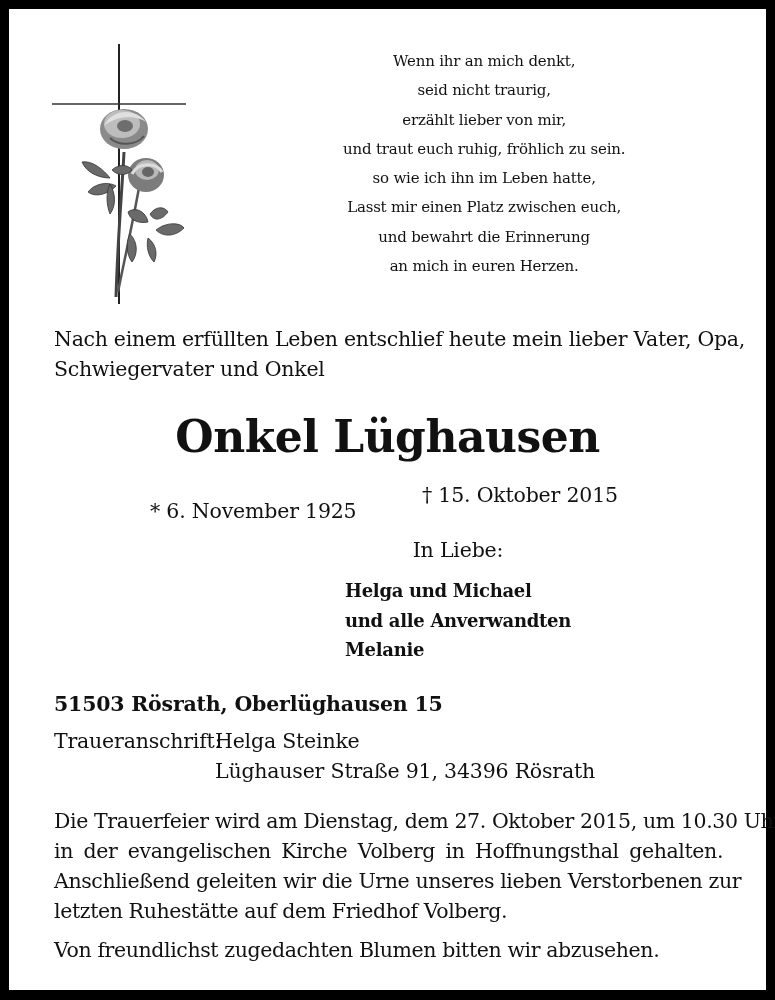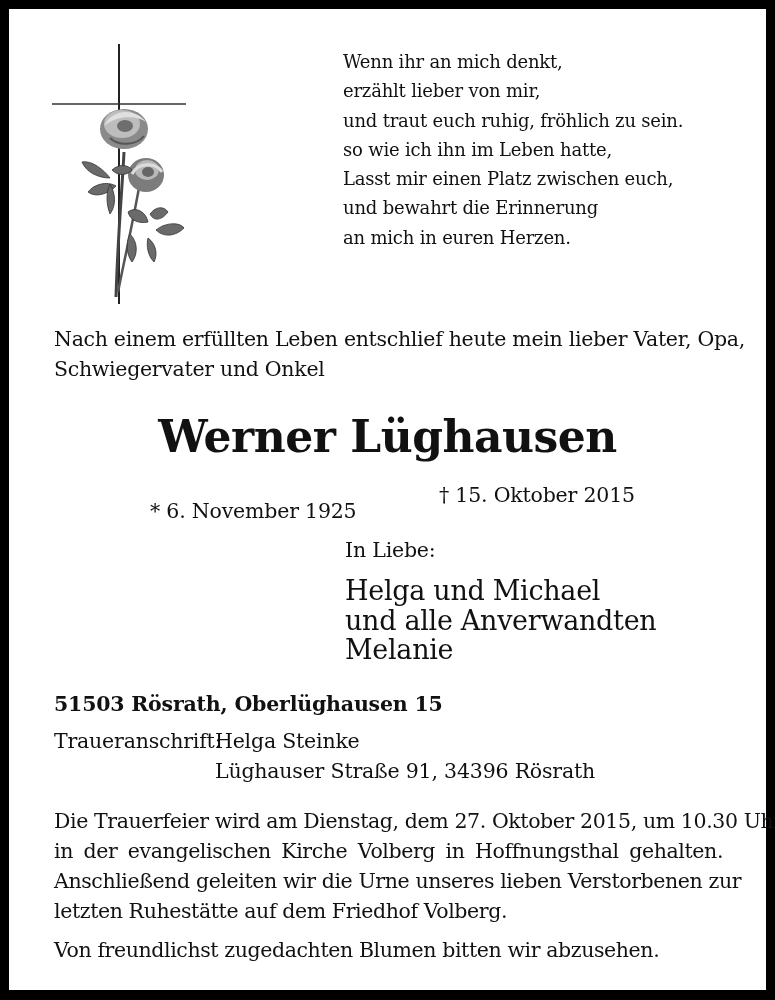--- a/index.html
+++ b/index.html
@@ -14,23 +14,24 @@
       left: 9px; top: 9px;
       width: 757px; height: 981px;
       background: #fff;
       color: #111;
       font-family: "DejaVu Serif", "Liberation Serif", serif;
     }
     .abs { position: absolute; }
     .emblem { left: 43px; top: 33px; width: 136px; height: 262px; }
     .poem {
       left: 334px; top: 38px;
-      font-size: 18px;
+      font-size: 15px;
       line-height: 29.3px;
       letter-spacing: -0.2px;
+      text-align: center;
     }
     .poem div { white-space: nowrap; }
     .intro {
       left: 45px; top: 315px;
       font-size: 20.5px;
       line-height: 30px;
       letter-spacing: -0.3px;
       width: 680px;
     }
     .name {
@@ -43,28 +44,29 @@
       line-height: 56px;
     }
     .dates {
       top: 472px;
       font-size: 20.5px;
       line-height: 28px;
       letter-spacing: -0.2px;
       white-space: nowrap;
     }
     .dates.born { left: 141px; margin-top: 16px; }
-    .dates.died { left: 430px; }
+    .dates.died { left: 413px; }
     .mourners { left: 336px; top: 527px; }
     .mourners .label {
       font-size: 20.5px; line-height: 28px; letter-spacing: -0.2px;
       margin-bottom: 12px;
+      text-align: center;
     }
     .mourners .nm {
-      font-weight: normal; font-size: 27px; line-height: 29.5px; letter-spacing: -0.3px;
+      font-weight: bold; font-size: 18px; line-height: 29.5px; letter-spacing: -0.3px;
       white-space: nowrap;
     }
     .address {
       left: 45px; top: 681px;
       font-size: 20.5px; line-height: 28px; letter-spacing: -0.2px;
       white-space: nowrap;
       font-weight: bold;
     }
     .mourn-addr {
       left: 45px; top: 717px;
@@ -125,34 +127,35 @@
         <path d="M98 172 C104 164, 112 164, 116 170 C110 178, 102 180, 98 172 Z"></path>
         <path d="M104 188 C114 180, 128 180, 132 186 C124 194, 112 196, 104 188 Z"></path>
         <path d="M78 192 C74 200, 74 212, 80 220 C86 212, 86 200, 78 192 Z"></path>
         <path d="M96 196 C94 204, 96 214, 102 220 C106 212, 104 202, 96 196 Z"></path>
       </g>
     </svg>
   </div>
 
   <div class="abs poem">
     <div>Wenn ihr an mich denkt,</div>
+    <div>seid nicht traurig,</div>
     <div>erzählt lieber von mir,</div>
     <div>und traut euch ruhig, fröhlich zu sein.</div>
     <div>so wie ich ihn im Leben hatte,</div>
     <div>Lasst mir einen Platz zwischen euch,</div>
     <div>und bewahrt die Erinnerung</div>
     <div>an mich in euren Herzen.</div>
   </div>
 
   <div class="abs intro">
     <div style="white-space:nowrap">Nach einem erfüllten Leben entschlief heute mein lieber Vater, Opa,</div>
     <div>Schwiegervater und Onkel</div>
   </div>
 
-  <div class="abs name">Werner Lüghausen</div>
+  <div class="abs name">Onkel Lüghausen</div>
 
   <div class="abs dates born">* 6. November 1925</div>
   <div class="abs dates died">† 15. Oktober 2015</div>
 
   <div class="abs mourners">
     <div class="label">In Liebe:</div>
     <div class="nm">Helga und Michael</div>
     <div class="nm">und alle Anverwandten</div>
     <div class="nm">Melanie</div>
   </div>

